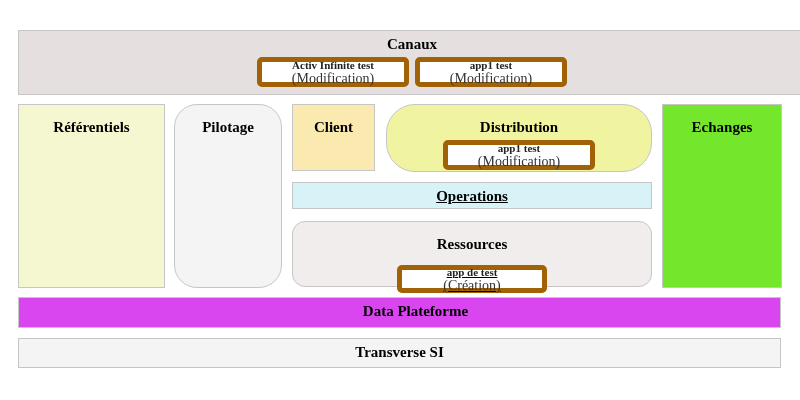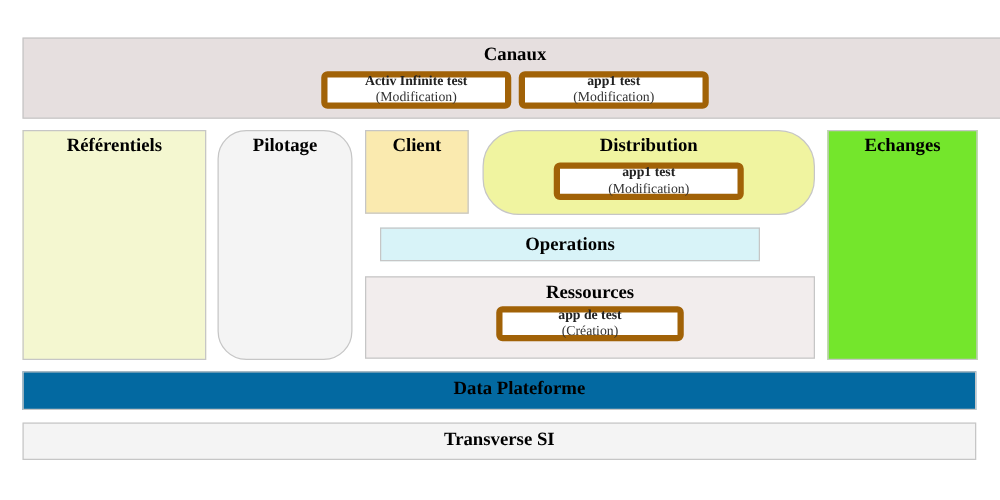--- a/index.html
+++ b/index.html
@@ -5,39 +5,39 @@
   html,body{margin:0;padding:0;background:#ffffff;}
   .canvas{
     position:relative;width:800px;height:400px;background:#ffffff;overflow:hidden;
     font-family:"Liberation Serif","DejaVu Serif",serif;color:#000;
   }
   .zone{
     position:absolute;box-sizing:border-box;border:1px solid #c6c6c6;
     text-align:center;
   }
   .zone-title{
-    font-weight:bold;font-size:15px;padding-top:4px;color:#000;
+    font-weight:bold;font-size:15px;padding-top:14px;color:#000;
   }
   .apps-row{
     display:flex;justify-content:center;align-items:stretch;gap:6px;margin-top:4px;
   }
   .app-card{
     box-sizing:border-box;background:#ffffff;border:5px solid #a16207;border-radius:5px;
     width:152px;height:30px;display:flex;flex-direction:column;justify-content:center;
     cursor:pointer;
   }
   .app-name{font-weight:bold;font-size:11px;line-height:13px;color:#222;}
-  .app-status{font-size:11px;line-height:13px;color:#333;}
+  .app-status{font-size:14px;line-height:13px;color:#333;}
   
   .z-canaux       {left:18px; top:30px;  width:788px;height:65px;}
   .z-referentiels {left:18px; top:104px; width:147px;height:184px;}
   .z-pilotage     {left:174px;top:104px; width:108px;height:184px;}
   .z-client       {left:292px;top:104px; width:83px; height:67px;}
   .z-distribution {left:386px;top:104px; width:266px;height:68px;border-radius:29px;}
-  .z-operations   {left:304px;top:182px; width:304px;height:27px;}
+  .z-operations   {left:292px;top:182px; width:360px;height:27px;text-decoration:underline;}
   .z-ressources   {left:292px;top:221px; width:360px;height:66px;}
   .z-echanges     {left:662px;top:104px; width:120px;height:184px;}
   .z-data         {left:18px; top:297px; width:763px;height:31px;}
   .z-transverse   {left:18px; top:338px; width:763px;height:30px;}
   .band .zone-title{padding-top:5px;}
 </style>
 </head>
 <body>
 
 <div class="canvas">
@@ -75,35 +75,35 @@
         <div class="app-name">app1 test</div>
         <div class="app-status">(Modification)</div>
       </div>
     </div>
   </div>
 
   <div class="zone band z-operations" style="background-color: rgb(216, 243, 248);">
     <div class="zone-title">Operations</div>
   </div>
 
-  <div class="zone z-ressources" style="background-color: rgb(242, 237, 237);">
+  <div class="zone z-ressources" style="background-color: rgb(242, 237, 237); border-radius: 13px;">
     <div class="zone-title">Ressources</div>
-    <div class="apps-row" style="margin-top:2px;">
+    <div class="apps-row" style="margin-top:12px;text-decoration:underline;">
       <div class="app-card" style="height:28px;width:150px;">
         <div class="app-name">app de test</div>
         <div class="app-status">(Création)</div>
       </div>
     </div>
   </div>
 
   <div class="zone z-echanges" style="background-color: rgb(116, 230, 44);">
     <div class="zone-title">Echanges</div>
   </div>
 
-  <div class="zone band z-data" style="background-color: #0369a1; padding-left: 32px;">
+  <div class="zone band z-data" style="background-color: #d946ef; padding-left: 32px;">
     <div class="zone-title">Data Plateforme</div>
   </div>
 
   <div class="zone band z-transverse" style="background-color: rgb(244, 244, 244);">
     <div class="zone-title">Transverse SI</div>
   </div>
 
 </div>
 
 </body></html>

